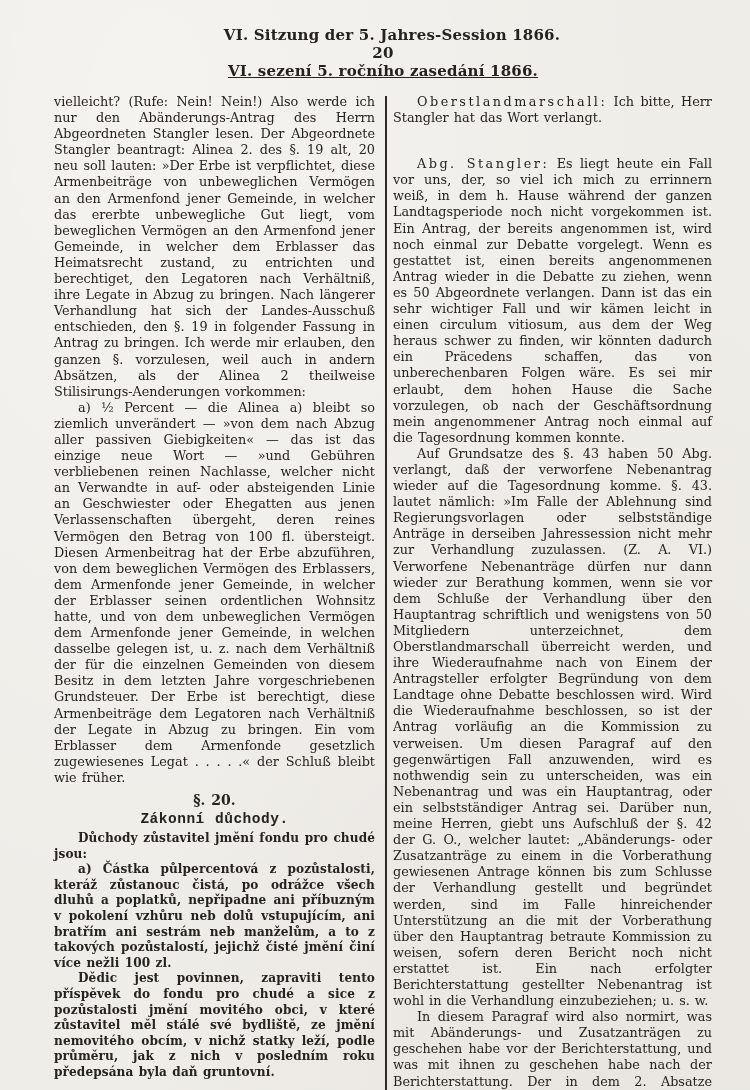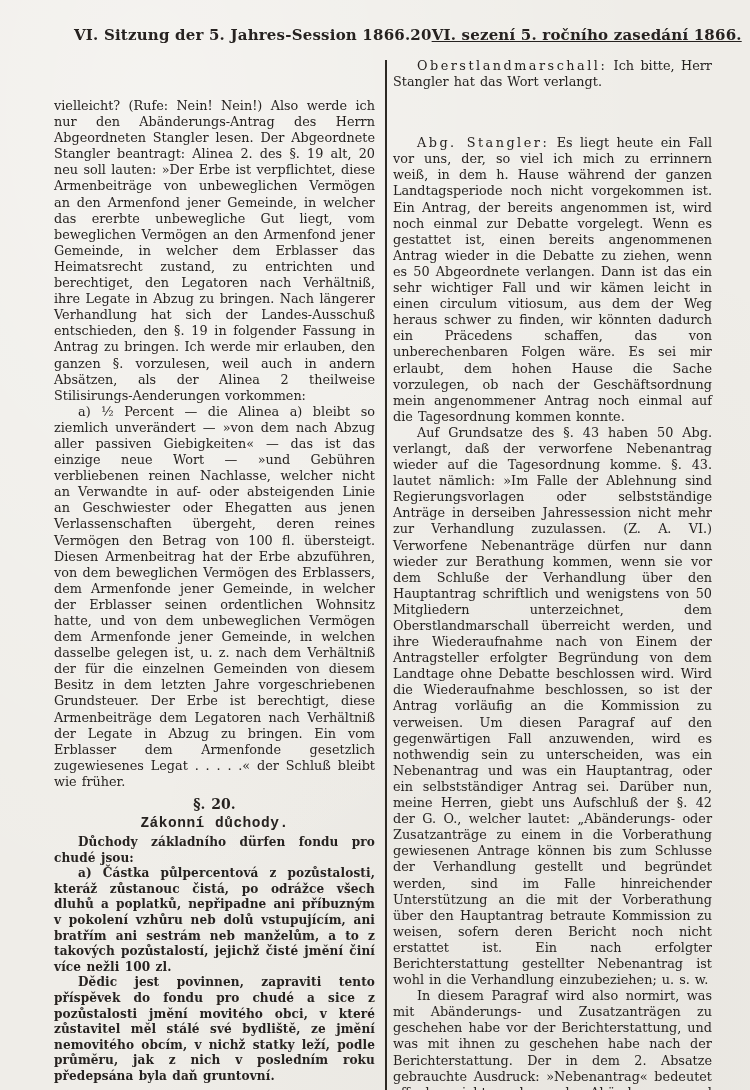--- a/index.html
+++ b/index.html
@@ -20,65 +20,66 @@
   }
   .sheet{
     position:absolute;left:0;top:0;width:750px;height:1090px;
     box-sizing:border-box;
     padding:26px 38px 0 54px;
   }
   .hdr{
     display:flex;align-items:center;
     font-weight:bold;font-size:15px;letter-spacing:.2px;
     margin:0 2px 14px 2px;
+    flex-direction:column;
   }
   .hdr .h-left{flex:0 0 auto;padding-left:18px;}
   .hdr .h-num{flex:1 1 auto;text-align:center;}
   .hdr .h-right{flex:0 0 auto;text-decoration:underline;}
   .cols{display:flex;align-items:stretch;}
   .col{width:324px;text-align:justify;}
   .col.right{width:322px;}
   .divider{
     width:2px;background:#2e2a25;
     margin:2px 6px 0 10px;
     flex:0 0 auto;
   }
   p.para{
     margin:0;
     font-size:12.8px;line-height:16.1px;
     text-indent:24px;
     word-spacing:1px;
   }
-  p.para.noindent{text-indent:0;margin-top:40px;}
+  p.para.noindent{text-indent:0;}
   p.para.center{text-align:center;text-indent:0;}
   p.para.h1{font-weight:bold;font-size:14px;margin-top:6px;line-height:17px;}
   p.para.h2{font-weight:bold;font-size:14.5px;letter-spacing:.5px;margin:2px 0 3px;line-height:17px;font-family:Liberation Mono, monospace;}
   p.para.czech{font-weight:bold;font-size:12.1px;line-height:15.6px;letter-spacing:.1px;}
-  p.para.gap-before{margin-top:45px;}
+  p.para.gap-before{margin-top:30px;}
   .speaker{letter-spacing:2.5px;font-weight:normal;}
 </style>
 </head>
 <body>
 
 <div class="paper"></div>
 
 <div class="sheet">
   <div class="hdr">
     <span class="h-left">VI. Sitzung der 5. Jahres-Session 1866.</span>
     <span class="h-num">20</span>
     <span class="h-right">VI. sezení 5. ročního zasedání 1866.</span>
   </div>
 
   <div class="cols">
     <div class="col left" id="col-left">
         <p class="para noindent">vielleicht? (Rufe: Nein! Nein!) Also werde ich nur den Abänderungs-Antrag des Herrn Abgeordneten Stangler lesen. Der Abgeordnete Stangler beantragt: Alinea 2. des §. 19 alt, 20 neu soll lauten: »Der Erbe ist verpflichtet, diese Armenbeiträge von unbeweglichen Vermögen an den Armenfond jener Gemeinde, in welcher das ererbte unbewegliche Gut liegt, vom beweglichen Vermögen an den Armenfond jener Gemeinde, in welcher dem Erblasser das Heimatsrecht zustand, zu entrichten und berechtiget, den Legatoren nach Verhältniß, ihre Legate in Abzug zu bringen. Nach längerer Verhandlung hat sich der Landes-Ausschuß entschieden, den §. 19 in folgender Fassung in Antrag zu bringen. Ich werde mir erlauben, den ganzen §. vorzulesen, weil auch in andern Absätzen, als der Alinea 2 theilweise Stilisirungs-Aenderungen vorkommen:</p>
         <p class="para ">a) ½ Percent — die Alinea a) bleibt so ziemlich unverändert — »von dem nach Abzug aller passiven Giebigkeiten« — das ist das einzige neue Wort — »und Gebühren verbliebenen reinen Nachlasse, welcher nicht an Verwandte in auf- oder absteigenden Linie an Geschwiester oder Ehegatten aus jenen Verlassenschaften übergeht, deren reines Vermögen den Betrag von 100 fl. übersteigt. Diesen Armenbeitrag hat der Erbe abzuführen, von dem beweglichen Vermögen des Erblassers, dem Armenfonde jener Gemeinde, in welcher der Erblasser seinen ordentlichen Wohnsitz hatte, und von dem unbeweglichen Vermögen dem Armenfonde jener Gemeinde, in welchen dasselbe gelegen ist, u. z. nach dem Verhältniß der für die einzelnen Gemeinden von diesem Besitz in dem letzten Jahre vorgeschriebenen Grundsteuer. Der Erbe ist berechtigt, diese Armenbeiträge dem Legatoren nach Verhältniß der Legate in Abzug zu bringen. Ein vom Erblasser dem Armenfonde gesetzlich zugewiesenes Legat . . . . .« der Schluß bleibt wie früher.</p>
         <p class="para center h1">§. 20.</p>
         <p class="para center h2">Zákonní důchody.</p>
-        <p class="para czech">Důchody základního dürfen fondu pro chudé jsou:</p>
+        <p class="para czech">Důchody zůstavitel jmění fondu pro chudé jsou:</p>
         <p class="para czech">a) Částka půlpercentová z pozůstalosti, kteráž zůstanouc čistá, po odrážce všech dluhů a poplatků, nepřipadne ani příbuzným v pokolení vzhůru neb dolů vstupujícím, ani bratřím ani sestrám neb manželům, a to z takových pozůstalostí, jejichž čisté jmění činí více nežli 100 zl.</p>
         <p class="para czech">Dědic jest povinnen, zapraviti tento příspěvek do fondu pro chudé a sice z pozůstalosti jmění movitého obci, v které zůstavitel měl stálé své bydliště, ze jmění nemovitého obcím, v nichž statky leží, podle průměru, jak z nich v posledním roku předepsána byla daň gruntovní.</p>
       </div>
     <div class="divider"></div>
     <div class="col right" id="col-right">
         <p class="para "><span class="speaker">Oberstlandmarschall:</span> Ich bitte, Herr Stangler hat das Wort verlangt.</p>
         <p class="para gap-before"><span class="speaker">Abg. Stangler:</span> Es liegt heute ein Fall vor uns, der, so viel ich mich zu errinnern weiß, in dem h. Hause während der ganzen Landtagsperiode noch nicht vorgekommen ist. Ein Antrag, der bereits angenommen ist, wird noch einmal zur Debatte vorgelegt. Wenn es gestattet ist, einen bereits angenommenen Antrag wieder in die Debatte zu ziehen, wenn es 50 Abgeordnete verlangen. Dann ist das ein sehr wichtiger Fall und wir kämen leicht in einen circulum vitiosum, aus dem der Weg heraus schwer zu finden, wir könnten dadurch ein Präcedens schaffen, das von unberechenbaren Folgen wäre. Es sei mir erlaubt, dem hohen Hause die Sache vorzulegen, ob nach der Geschäftsordnung mein angenommener Antrag noch einmal auf die Tagesordnung kommen konnte.</p>
         <p class="para ">Auf Grundsatze des §. 43 haben 50 Abg. verlangt, daß der verworfene Nebenantrag wieder auf die Tagesordnung komme. §. 43. lautet nämlich: »Im Falle der Ablehnung sind Regierungsvorlagen oder selbstständige Anträge in derseiben Jahressession nicht mehr zur Verhandlung zuzulassen. (Z. A. VI.) Verworfene Nebenanträge dürfen nur dann wieder zur Berathung kommen, wenn sie vor dem Schluße der Verhandlung über den Hauptantrag schriftlich und wenigstens von 50 Mitgliedern unterzeichnet, dem Oberstlandmarschall überreicht werden, und ihre Wiederaufnahme nach von Einem der Antragsteller erfolgter Begründung von dem Landtage ohne Debatte beschlossen wird. Wird die Wiederaufnahme beschlossen, so ist der Antrag vorläufig an die Kommission zu verweisen. Um diesen Paragraf auf den gegenwärtigen Fall anzuwenden, wird es nothwendig sein zu unterscheiden, was ein Nebenantrag und was ein Hauptantrag, oder ein selbstständiger Antrag sei. Darüber nun, meine Herren, giebt uns Aufschluß der §. 42 der G. O., welcher lautet: „Abänderungs- oder Zusatzanträge zu einem in die Vorberathung gewiesenen Antrage können bis zum Schlusse der Verhandlung gestellt und begründet werden, sind im Falle hinreichender Unterstützung an die mit der Vorberathung über den Hauptantrag betraute Kommission zu weisen, sofern deren Bericht noch nicht erstattet ist. Ein nach erfolgter Berichterstattung gestellter Nebenantrag ist wohl in die Verhandlung einzubeziehen; u. s. w.</p>
         <p class="para ">In diesem Paragraf wird also normirt, was mit Abänderungs- und Zusatzanträgen zu geschehen habe vor der Berichterstattung, und was mit ihnen zu geschehen habe nach der Berichterstattung. Der in dem 2. Absatze gebrauchte Ausdruck: »Nebenantrag« bedeutet offenbar nichts anderes als »Abänderungs- und Zusatzantrag«; denn würden wir etwa hier dem Ausdrucke »Nebenantrag« die Bedeutung geben, daß er einen Theil des Hauptantrages bedeute, so hätte dieser Absatz gar keinen Sinn. —</p>
       </div>

